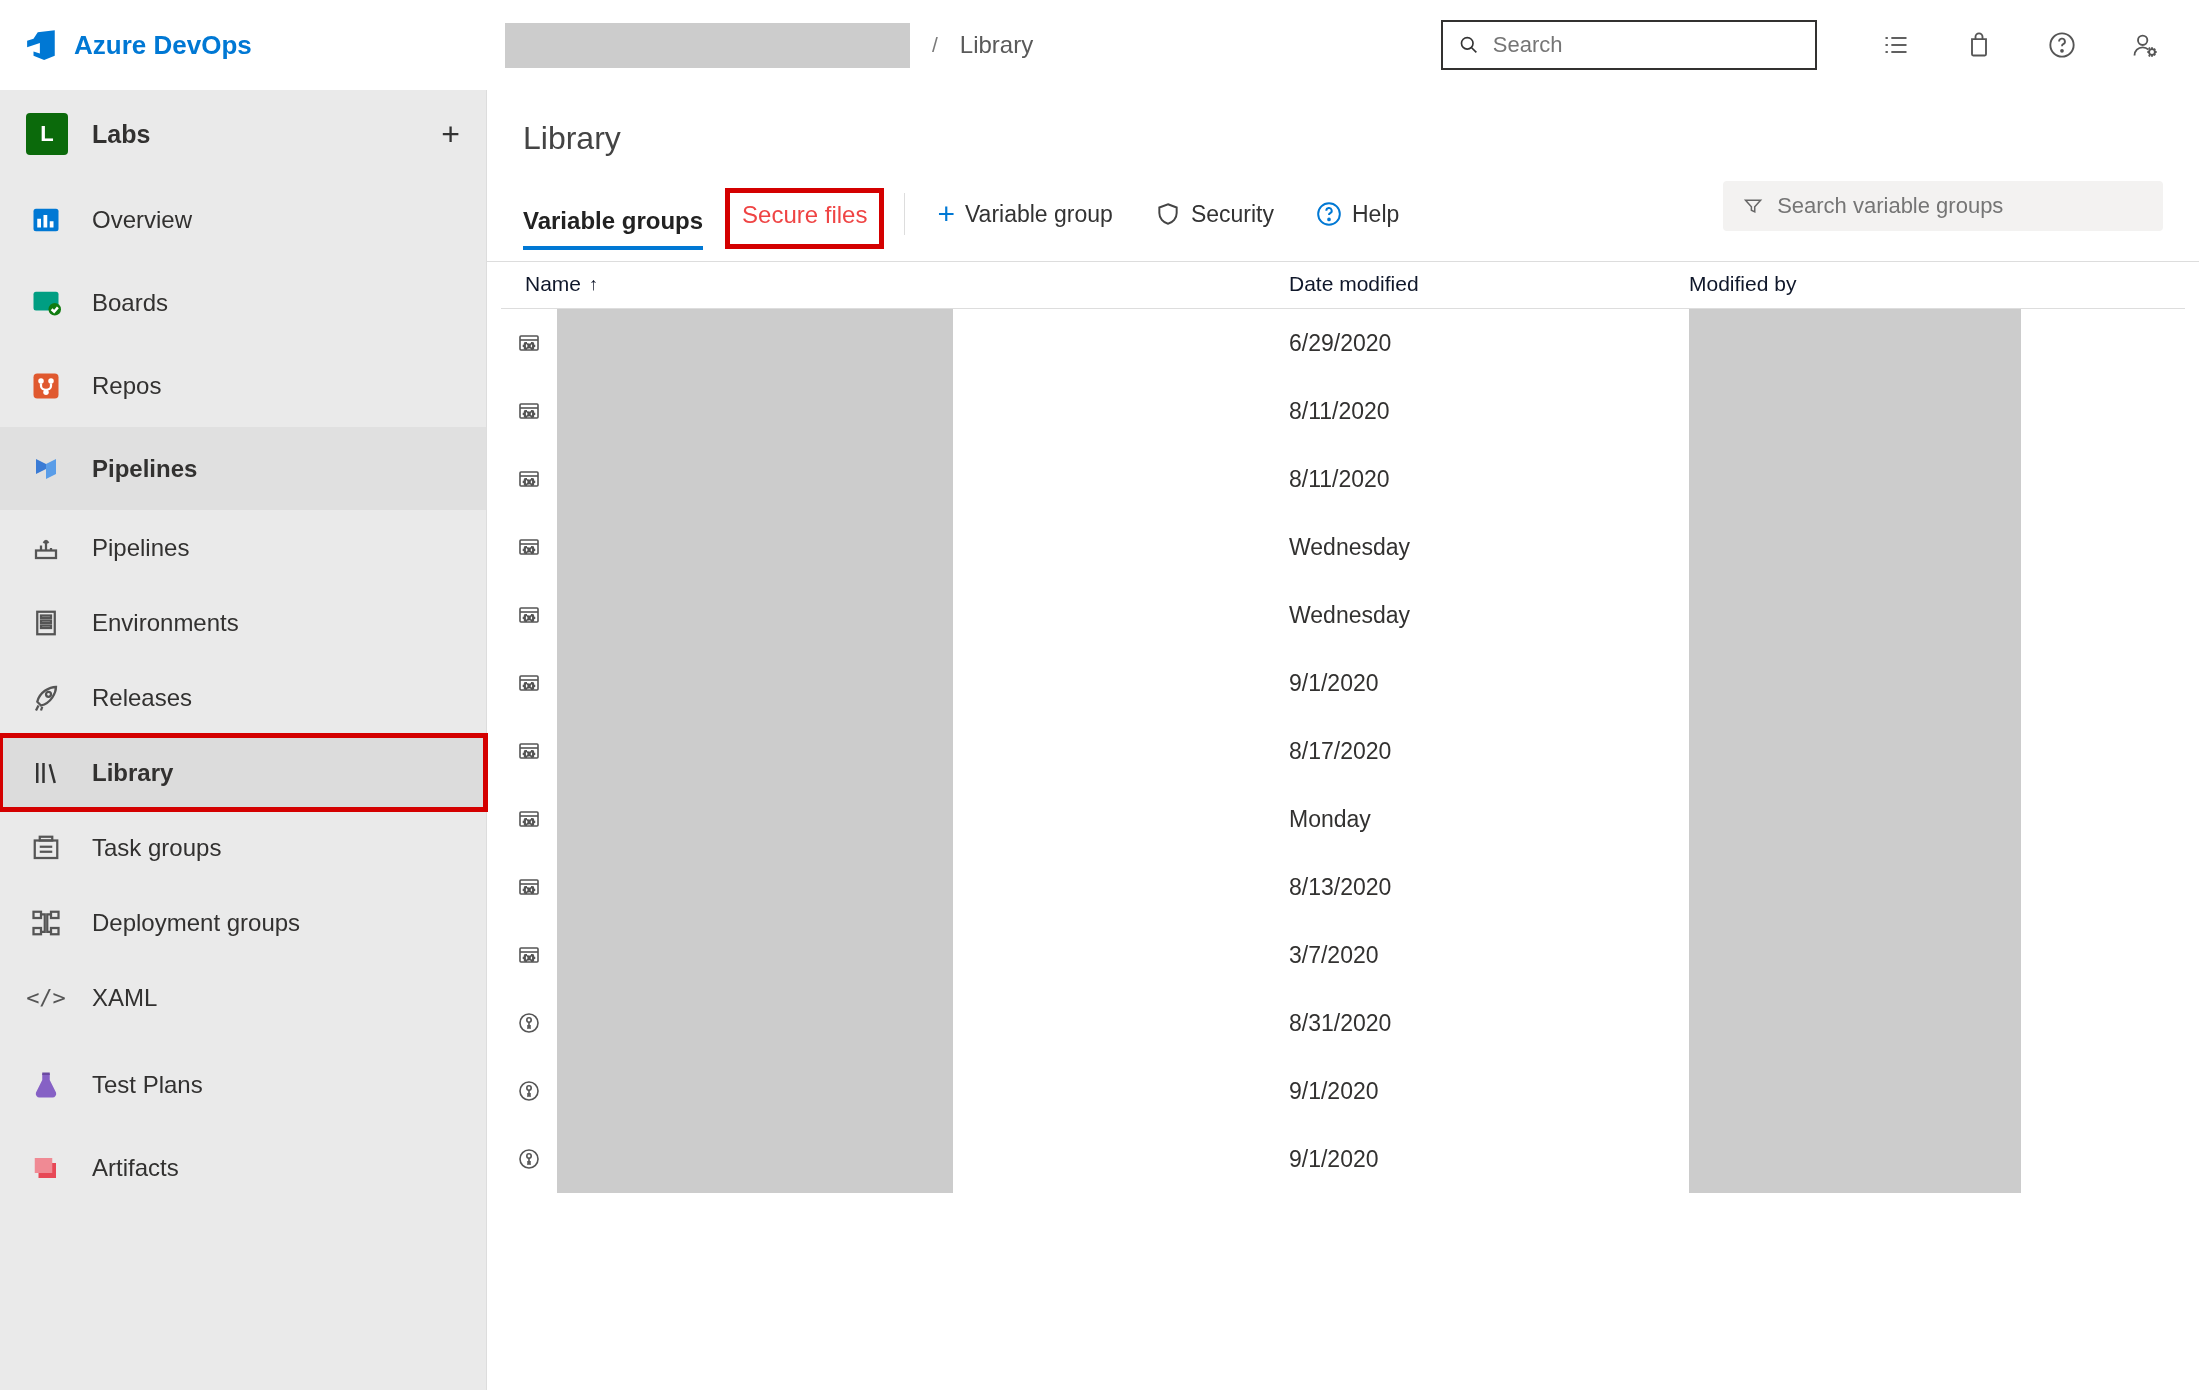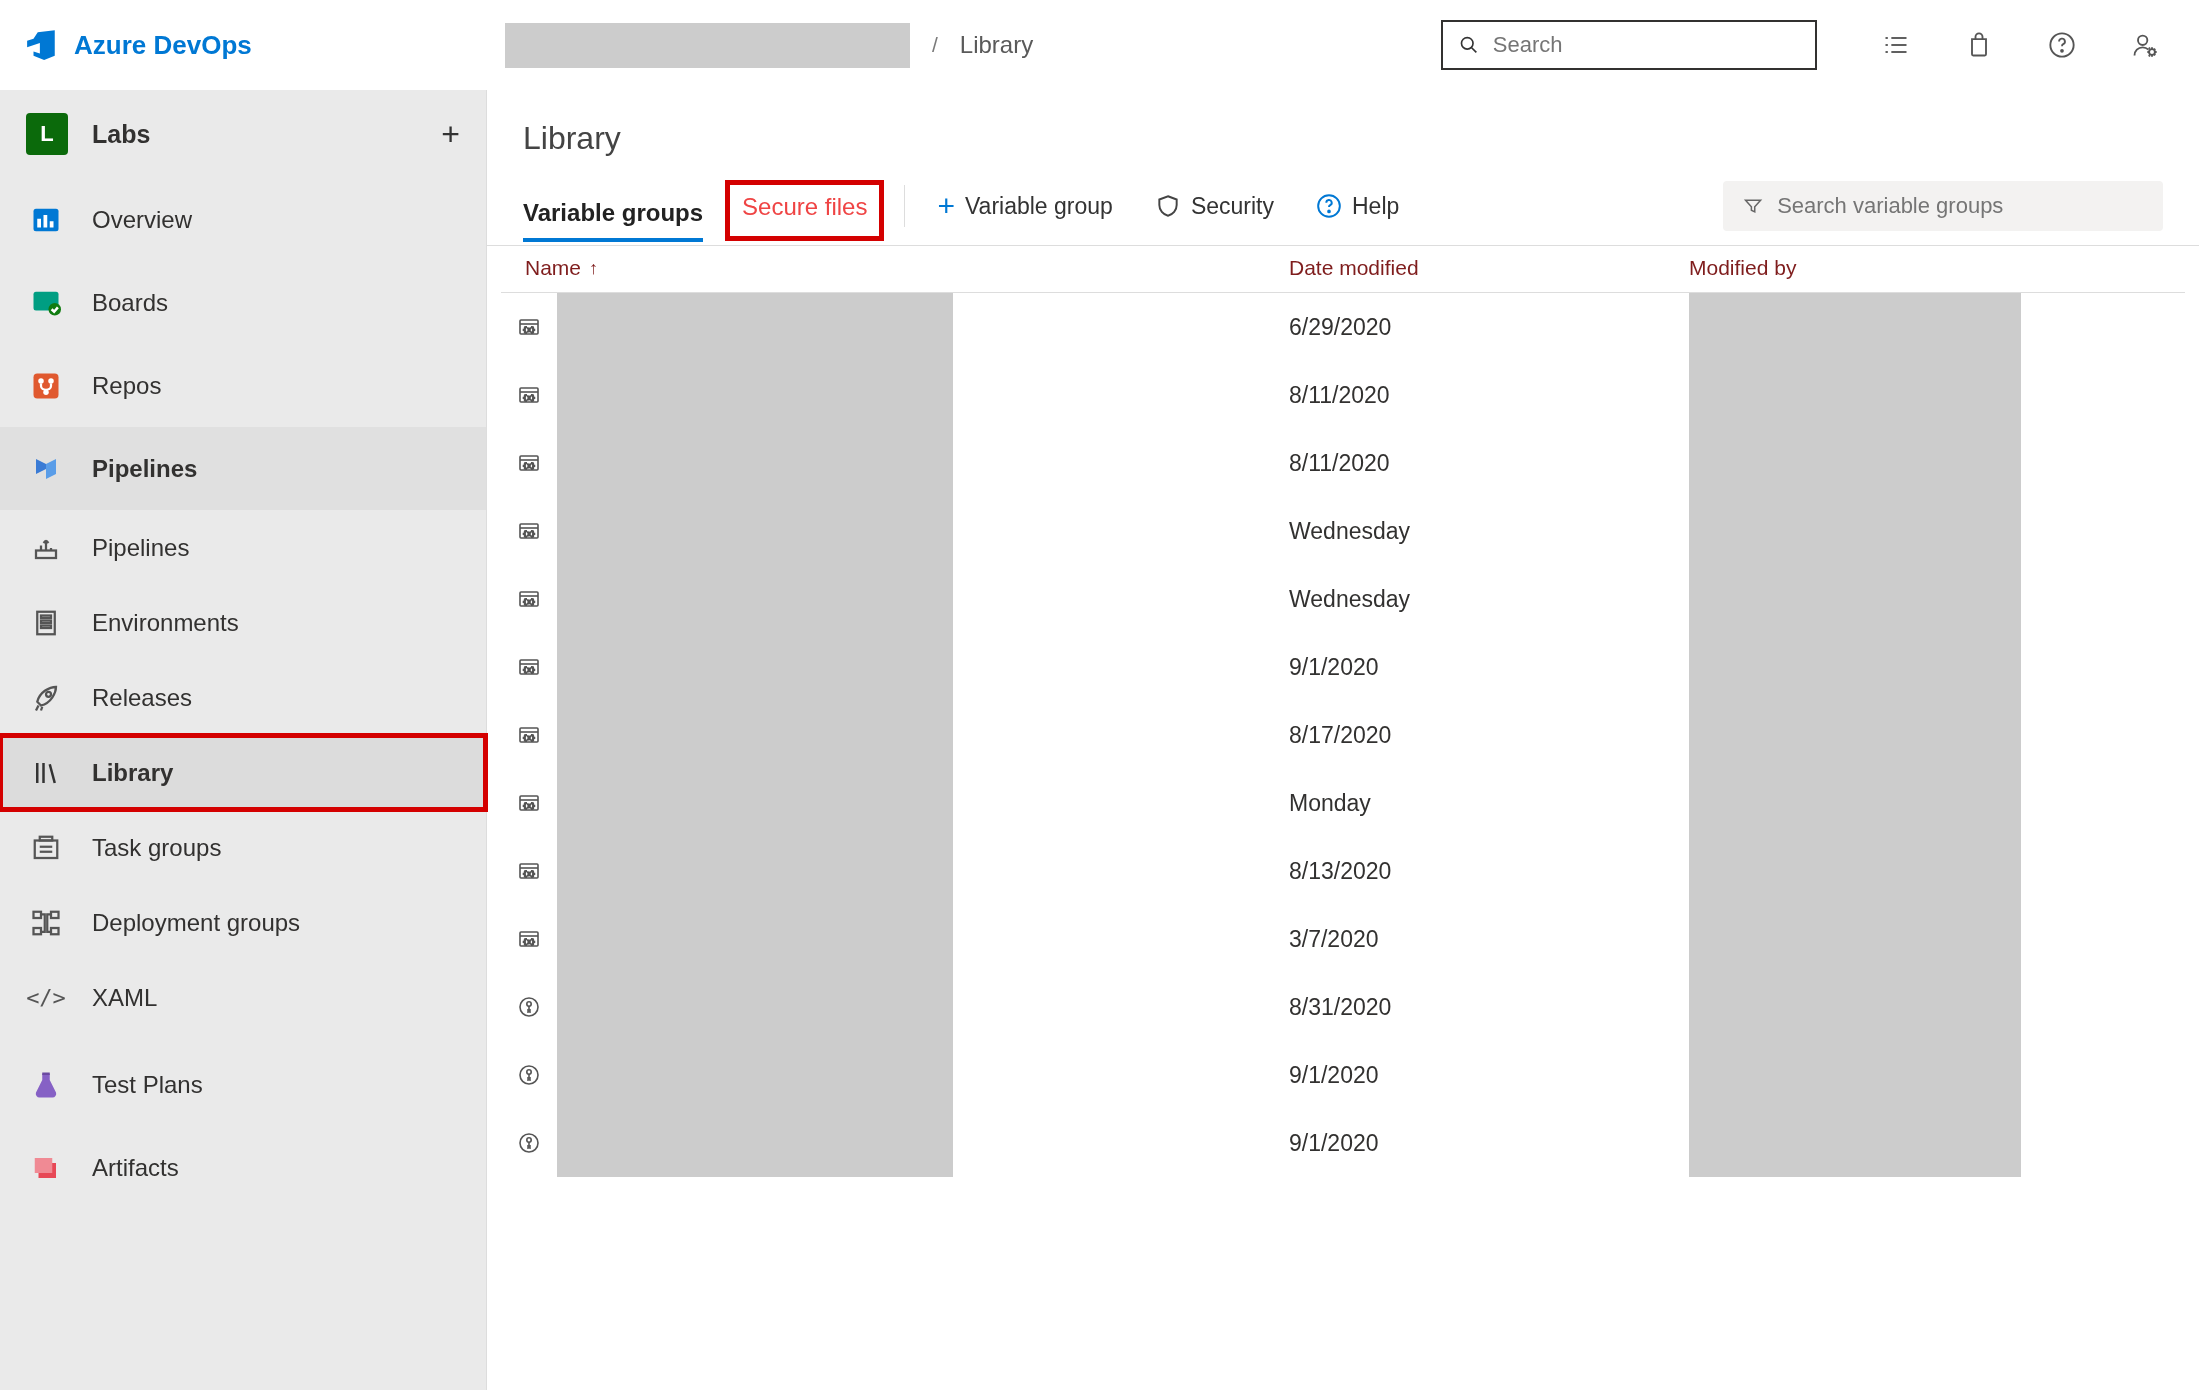--- a/index.html
+++ b/index.html
@@ -46,26 +46,26 @@
   .toolbar { display:flex; align-items:center; border-bottom:1px solid #ddd; padding:14px 36px 0; gap:6px; }
   .tabs { display:flex; gap:34px; }
   .tab { font-size:24px; padding:14px 0; color:#ef4444; position:relative; cursor:pointer; }
   .tab.active { font-weight:600; color:#222; }
   .tab.active::after { content:""; position:absolute; left:0; right:0; bottom:-1px; height:4px; background:#0078d4; }
   .tab.redbox { border:5px solid #d40000; padding:8px 12px 14px; margin:-5px -12px 0; }
   .vdiv { width:1px; height:42px; background:#ddd; margin:0 26px 14px; }
   .action { display:flex; align-items:center; gap:10px; font-size:23px; color:#333; padding-bottom:14px; margin-right:36px; cursor:pointer; }
   .action svg { width:26px; height:26px; }
   .action .plus { color:#0078d4; font-size:30px; font-weight:300; }
-  .filter { margin-left:auto; margin-bottom:14px; background:#f3f2f1; display:flex; align-items:center; gap:14px; padding:12px 20px; width:440px; border-radius:4px;}
+  .filter { margin-left:auto; margin-bottom:30px; background:#f3f2f1; display:flex; align-items:center; gap:14px; padding:12px 20px; width:440px; border-radius:4px;}
   .filter input { border:none; background:transparent; outline:none; font-size:22px; width:100%; color:#555; }
 
   
   .table { padding:0 14px; }
-  .thead { display:flex; font-size:21px; color:#7f1d1d; border-bottom:1px solid #ddd; padding:10px 0 12px;}
+  .thead { display:flex; font-size:21px; color:#0f172a; border-bottom:1px solid #ddd; padding:10px 0 12px;}
   .col-name { padding-left:24px; flex:0 0 788px; display:flex; align-items:center; gap:8px;}
   .col-date { flex:0 0 400px; }
   .col-mod  { flex:1; }
   .sort-arrow { font-size:18px; }
   .trow { display:flex; align-items:center; height:68px; }
   .trow .icon-slot { width:56px; display:flex; justify-content:center;}
   .trow .icon-slot svg { width:24px; height:24px; }
   .trow .name-redact { width:396px; height:68px; background:#ccc; }
   .trow .date { padding-left:0; font-size:23px; flex:0 0 400px; }
   .trow .mod-redact { height:68px; background:#ccc; flex:0 0 332px; }

